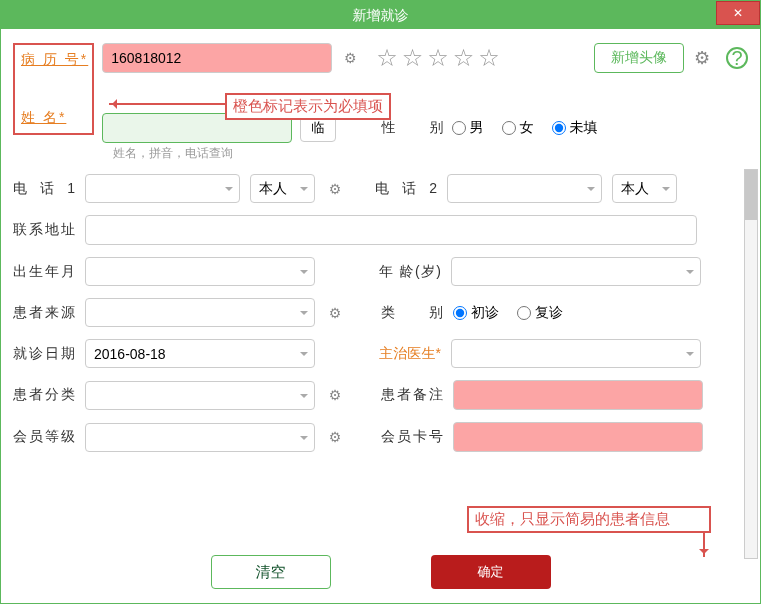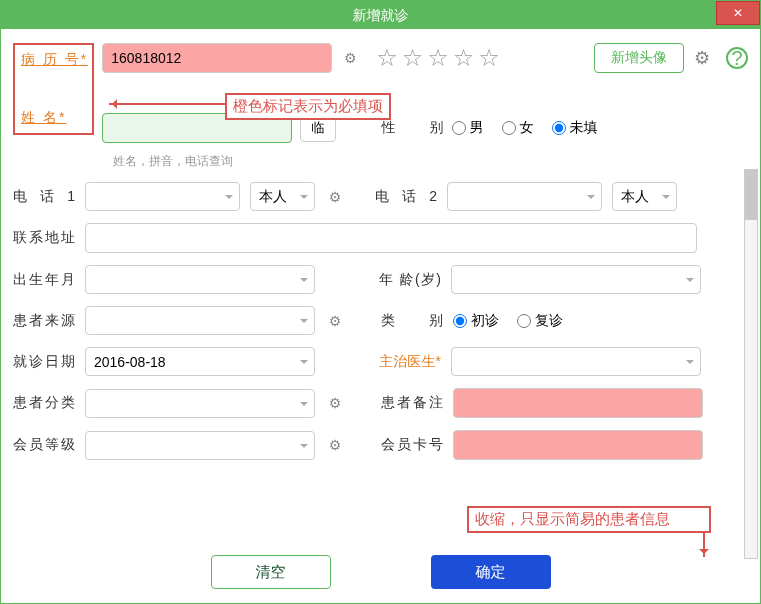--- a/index.html
+++ b/index.html
@@ -17,39 +17,39 @@
 .star { font-size: 24px; color: #999; }
 .btn-green-outline { border: 1px solid #5cb85c; color: #5cb85c; background: #fff; border-radius: 4px; padding: 5px 16px; font-size: 14px; cursor: pointer; }
 .help { font-size: 20px; color: #5cb85c; border: 2px solid #5cb85c; border-radius: 50%; width: 22px; height: 22px; display: inline-flex; align-items: center; justify-content: center; margin-left: 6px; }
 .row { display: flex; align-items: center; margin-top: 12px; gap: 10px; }
 .label { width: 62px; text-align: justify; text-align-last: justify; color: #333; }
 .label.orange { color: #e67e22; }
 .name-input { width: 190px; height: 30px; border: 1px solid #5cb85c; background: #eaf6ea; border-radius: 4px; padding: 0 8px; }
 .temp-btn { border: 1px solid #ccc; border-radius: 4px; padding: 4px 10px; background: #fff; cursor: pointer; }
 .radio-group { display: flex; gap: 18px; align-items: center; }
 .radio-group label { display: flex; align-items: center; gap: 4px; cursor: pointer; }
-.hint { font-size: 12px; color: #999; margin-left: 100px; margin-top: 10px; }
+.hint { font-size: 12px; color: #999; margin-left: 100px; margin-top: 2px; }
 .sel { border: 1px solid #ccc; border-radius: 4px; height: 29px; background: #fff; padding: 0 22px 0 8px; position: relative; display: inline-flex; align-items: center; min-width: 60px; }
 .sel::after { content: ""; position: absolute; right: 6px; top: 12px; border: 4px solid transparent; border-top-color: #aaa; }
 .sel.w155 { width: 155px; }
 .sel.w230 { width: 230px; }
 .sel.w65 { width: 65px; }
 .sel.w250 { width: 250px; }
 .full-input { border: 1px solid #ccc; border-radius: 4px; height: 30px; width: 612px; padding: 0 8px; }
 .annotation1 { position: absolute; border: 2px solid #d9534f; color: #d9534f; font-size: 15px; padding: 2px 6px; left: 224px; top: 64px; background: #fff; }
 .arrow1 { position: absolute; left: 108px; top: 74px; width: 116px; height: 2px; background: #d9534f; }
 .arrow1::before { content: ""; position: absolute; left: -2px; top: -4px; border: 5px solid transparent; border-right-color: #d9534f; }
 .annotation2 { position: absolute; border: 2px solid #d9534f; color: #d9534f; font-size: 15px; padding: 2px 6px; left: 466px; top: 477px; width: 244px; }
 .arrow2 { position: absolute; left: 702px; top: 502px; width: 2px; height: 26px; background: #d9534f; }
 .arrow2::after { content: ""; position: absolute; left: -4px; bottom: -2px; border: 5px solid transparent; border-top-color: #d9534f; }
 .scrollbar { position: absolute; right: 2px; top: 140px; width: 14px; height: 390px; border: 1px solid #ccc; background: #f4f4f4; }
 .scrollbar .thumb { background: #c8c8c8; width: 100%; height: 50px; }
 .footer { position: absolute; bottom: 14px; left: 0; width: 100%; display: flex; gap: 100px; justify-content: center; }
 .btn-clear { border: 1px solid #5cb85c; color: #14532d; background: #fff; border-radius: 4px; width: 120px; height: 34px; font-size: 15px; cursor: pointer; }
-.btn-ok { border: none; background: #1d4ed8; color: #fff; border-radius: 4px; width: 120px; height: 34px; font-size: 15px; cursor: pointer; }
+.btn-ok { border: none; background: #b91c1c; color: #fff; border-radius: 4px; width: 120px; height: 34px; font-size: 13px; cursor: pointer; }
 .spacer { flex: 1; }
 input[type=radio] { width: 14px; height: 14px; }
 </style>
 </head>
 <body>
 
 <div class="titlebar">
   <span>新增就诊</span>
   <div class="close">
       <span>✕</span>

